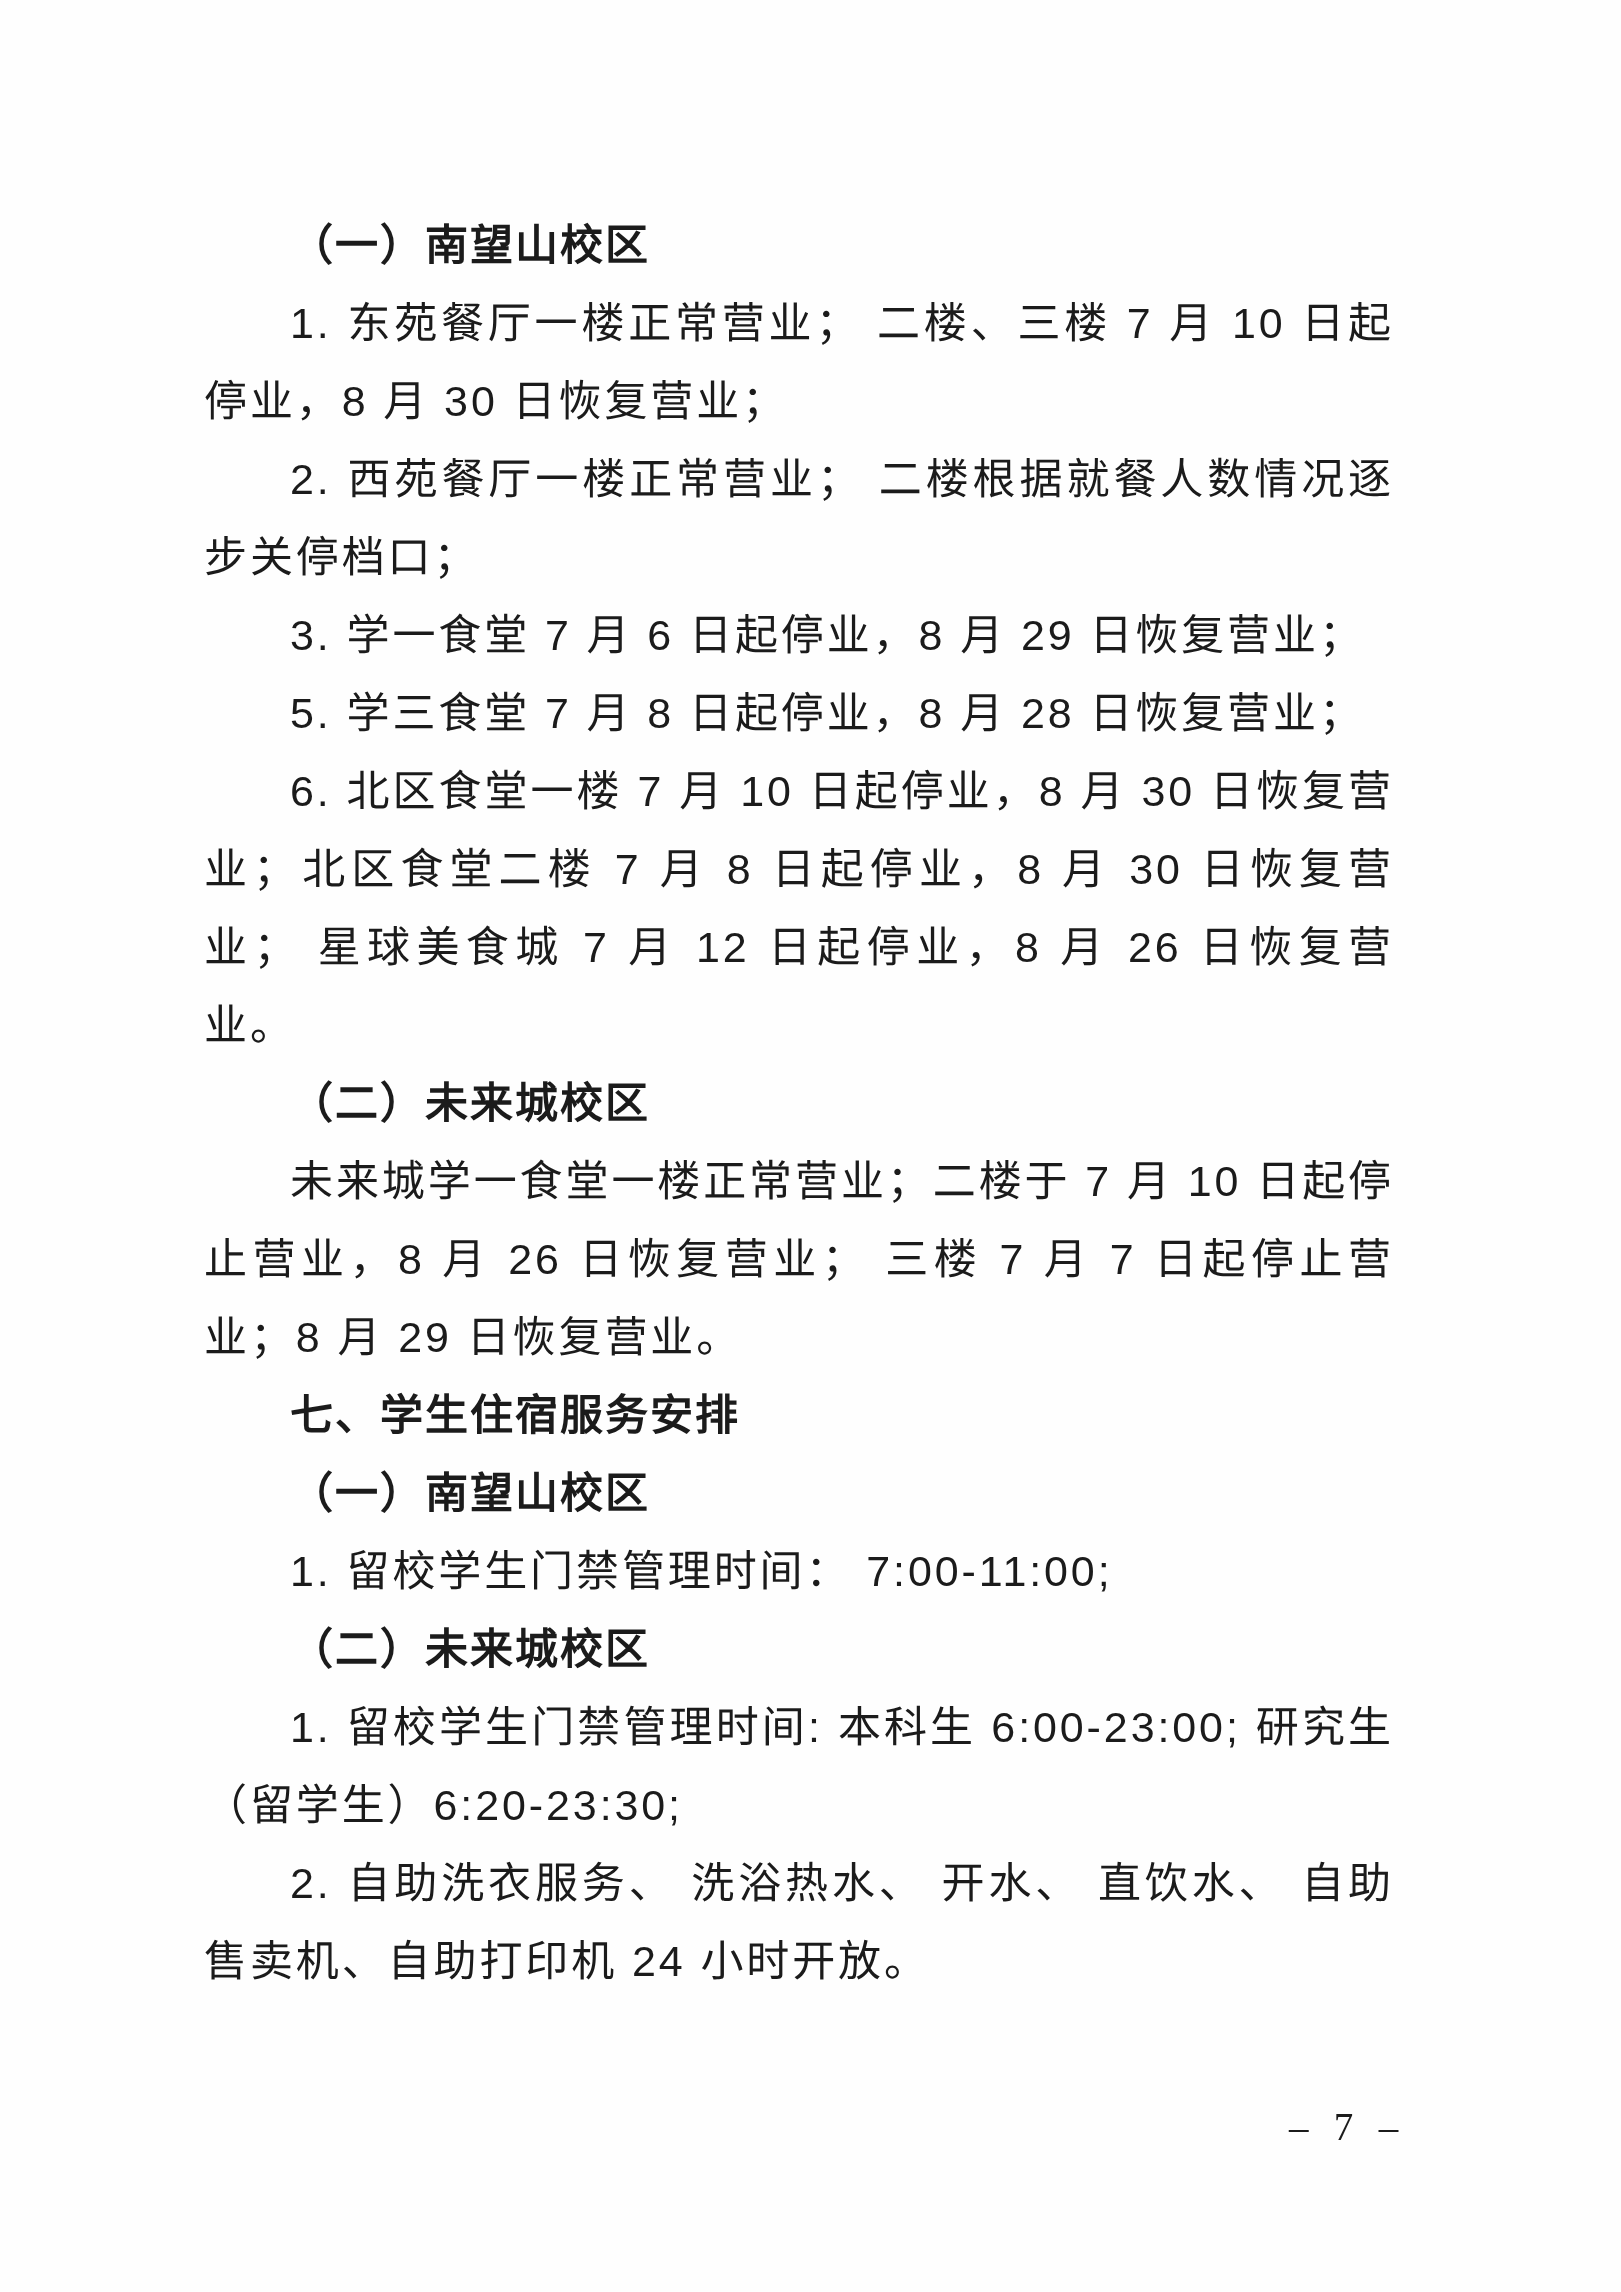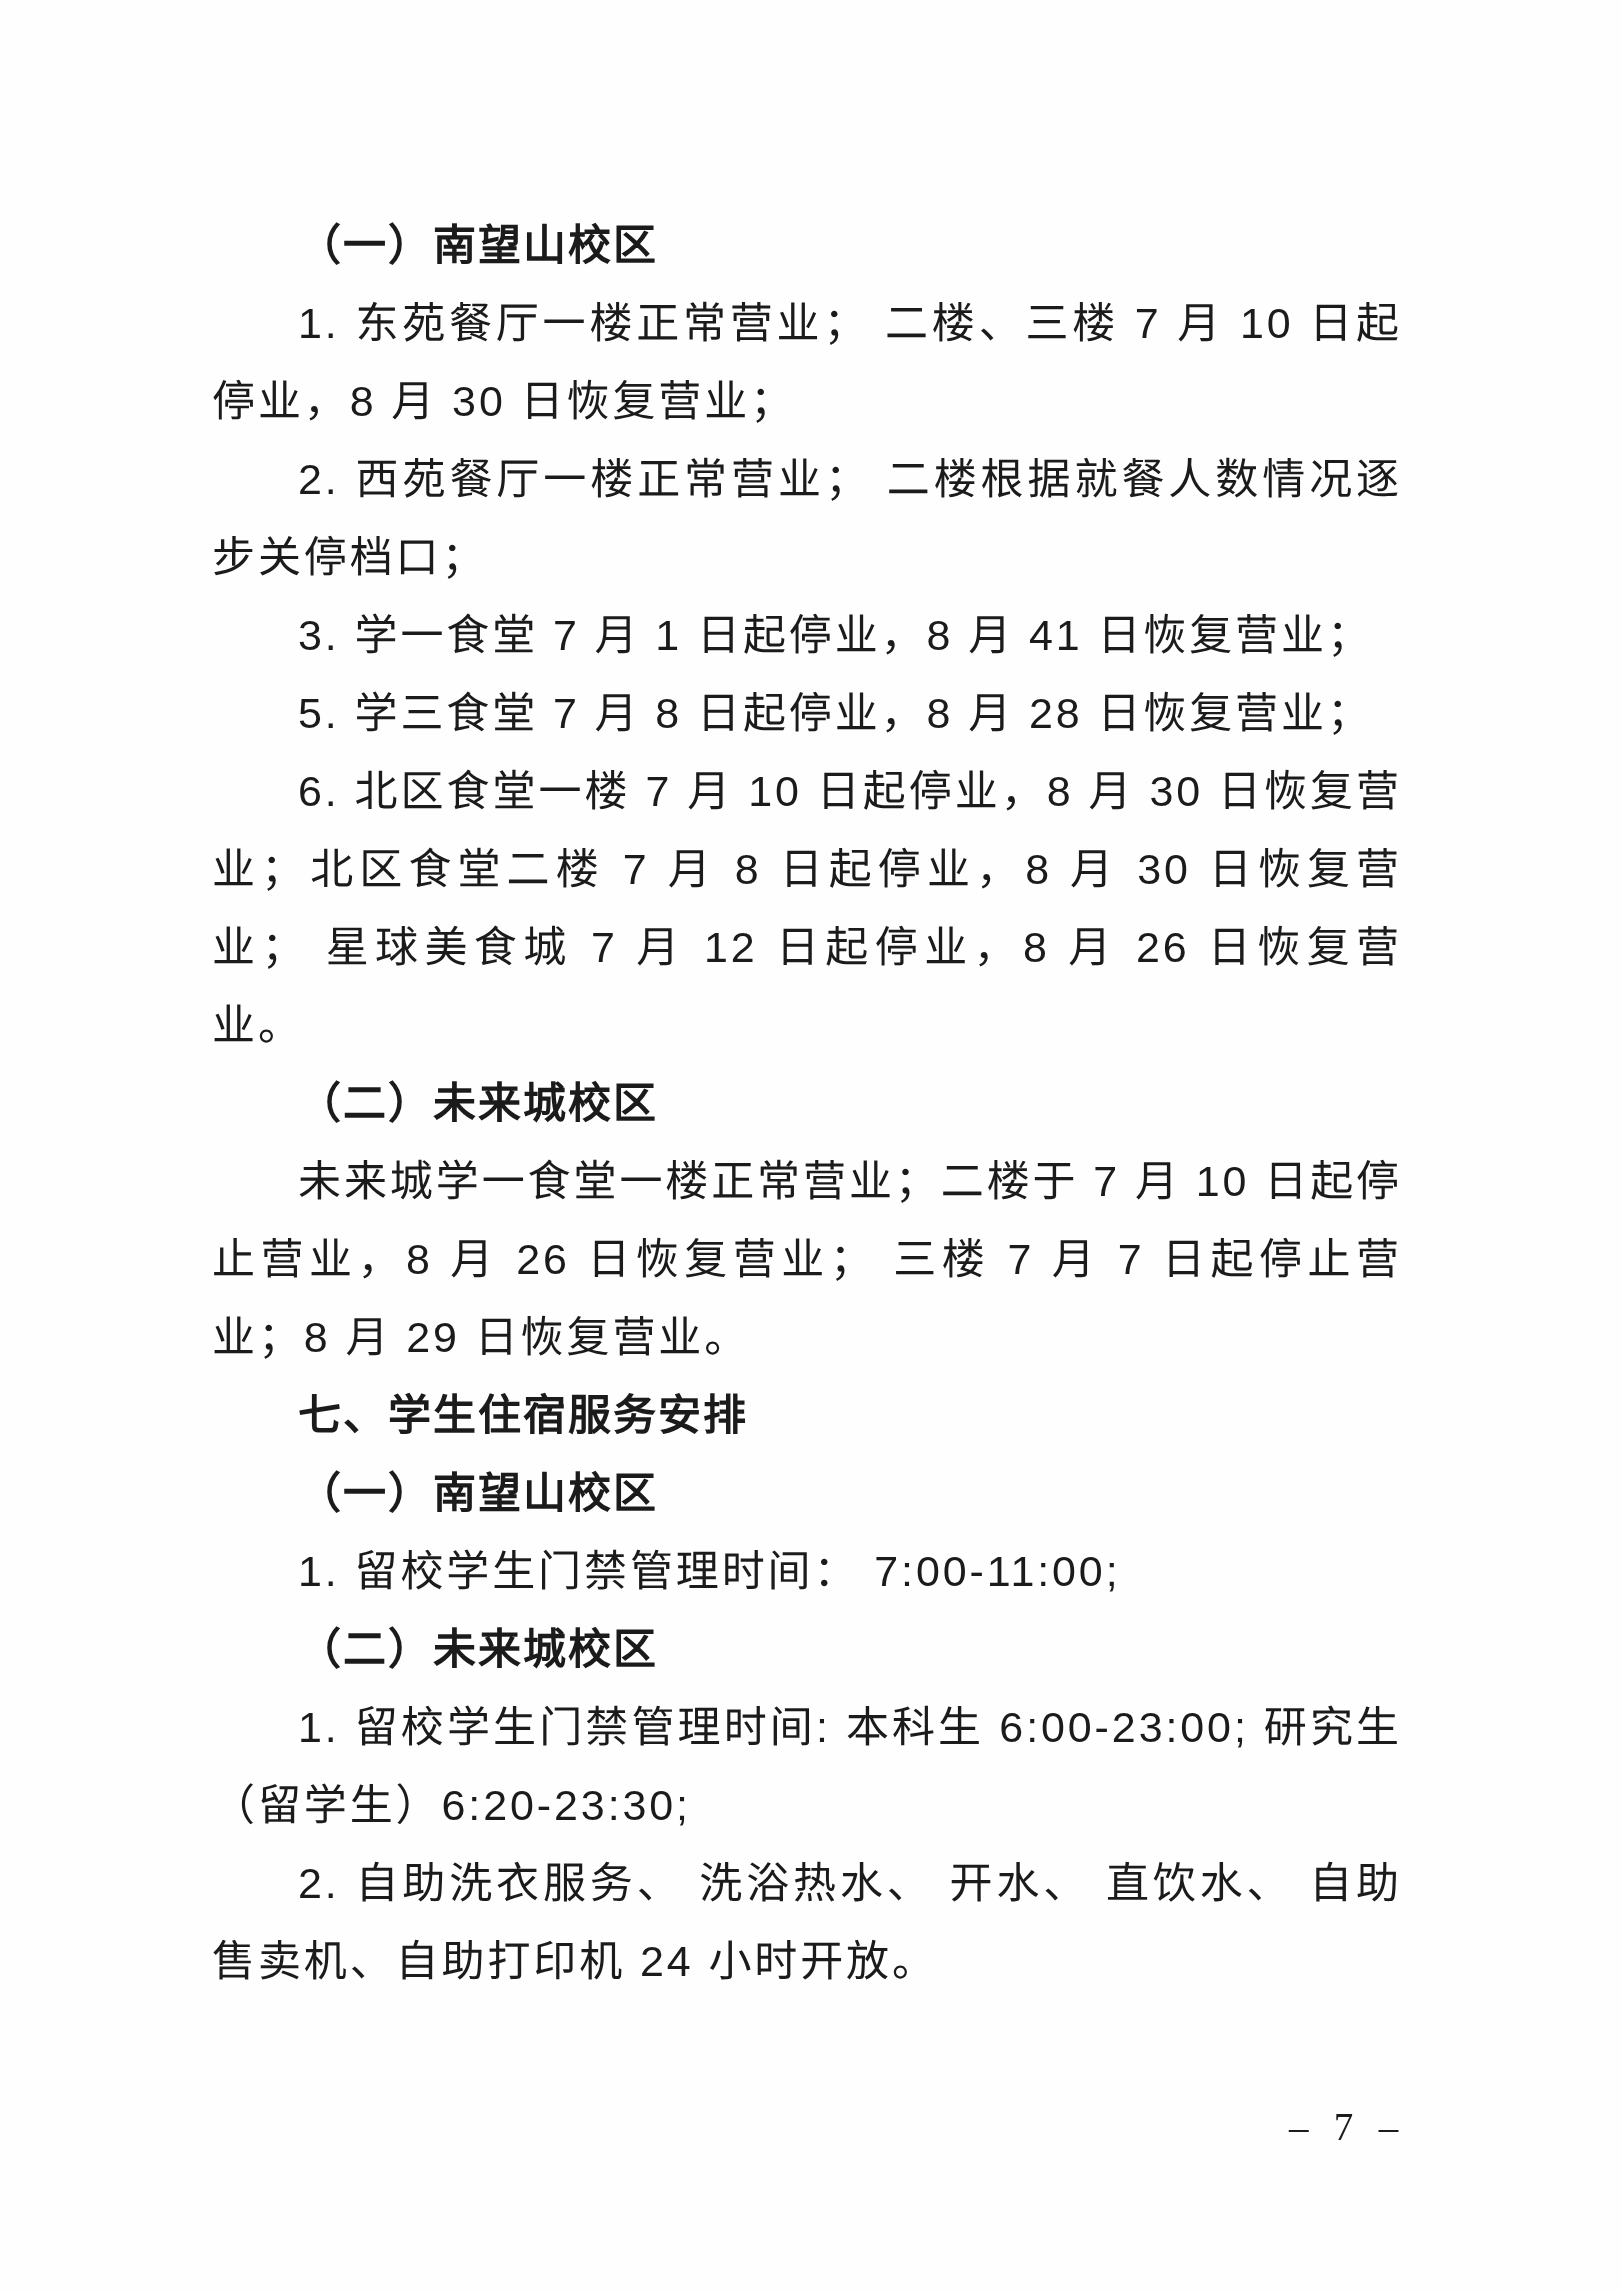--- a/index.html
+++ b/index.html
@@ -9,21 +9,21 @@
   }
   .page {
     position: relative;
     width: 1621px;
     height: 2293px;
     background: #fefefe;
     overflow: hidden;
   }
   .content {
     position: absolute;
-    left: 212px;
+    left: 204px;
     top: 206px;
     width: 1190px;
   }
   .content p {
     margin: 0;
     font-family: Liberation Sans, sans-serif;
     font-size: 43px;
     line-height: 78px;
     color: #1b1b1b;
     text-align: justify;
@@ -48,21 +48,21 @@
   }
 </style>
 </head>
 <body>
 
 <div class="page">
   <div class="content">
     <p class="heading">（一）南望山校区</p>
     <p class="body">1. 东苑餐厅一楼正常营业； 二楼、三楼 7 月 10 日起停业，8 月 30 日恢复营业；</p>
     <p class="body">2. 西苑餐厅一楼正常营业； 二楼根据就餐人数情况逐步关停档口；</p>
-    <p class="body">3. 学一食堂 7 月 1 日起停业，8 月 41 日恢复营业；</p>
+    <p class="body">3. 学一食堂 7 月 6 日起停业，8 月 29 日恢复营业；</p>
     <p class="body">5. 学三食堂 7 月 8 日起停业，8 月 28 日恢复营业；</p>
     <p class="body">6. 北区食堂一楼 7 月 10 日起停业，8 月 30 日恢复营业；北区食堂二楼 7 月 8 日起停业，8 月 30 日恢复营业； 星球美食城 7 月 12 日起停业，8 月 26 日恢复营业。</p>
     <p class="heading">（二）未来城校区</p>
     <p class="body">未来城学一食堂一楼正常营业；二楼于 7 月 10 日起停止营业，8 月 26 日恢复营业； 三楼 7 月 7 日起停止营业；8 月 29 日恢复营业。</p>
     <p class="heading">七、学生住宿服务安排</p>
     <p class="heading">（一）南望山校区</p>
     <p class="body">1. 留校学生门禁管理时间： 7:00-11:00;</p>
     <p class="heading">（二）未来城校区</p>
     <p class="body">1. 留校学生门禁管理时间: 本科生 6:00-23:00; 研究生（留学生）6:20-23:30;</p>
     <p class="body">2. 自助洗衣服务、 洗浴热水、 开水、 直饮水、 自助售卖机、自助打印机 24 小时开放。</p>

